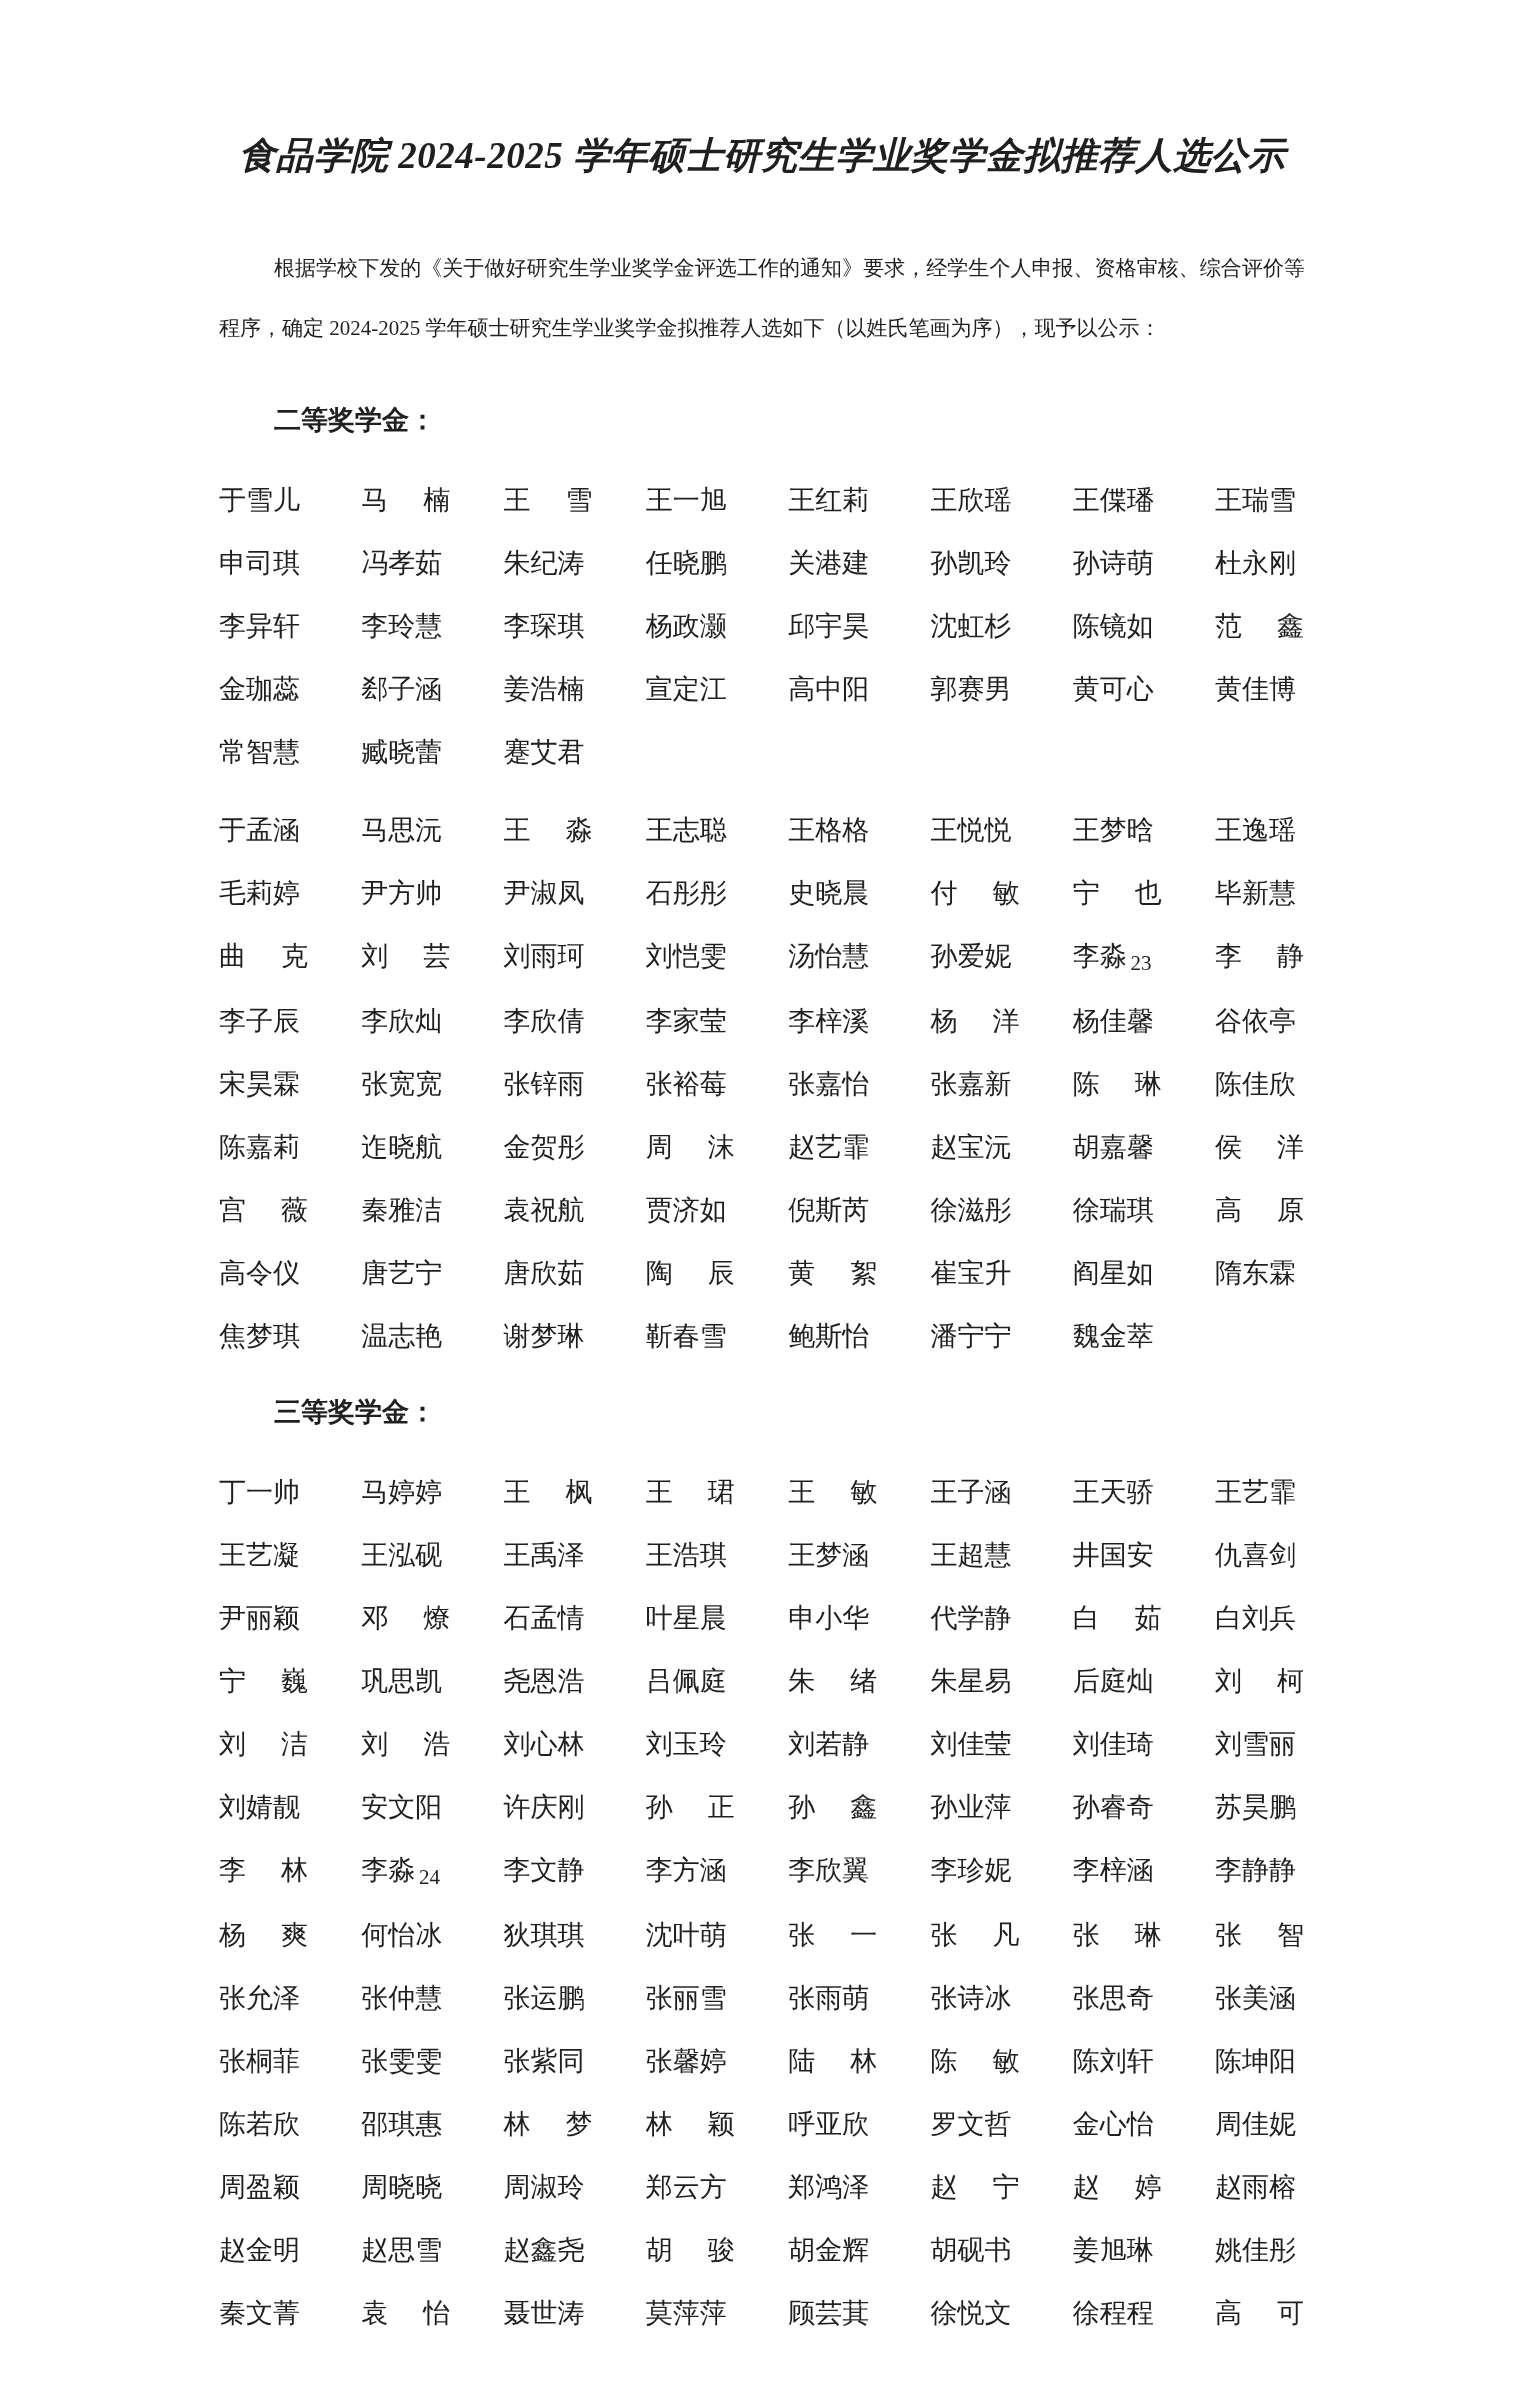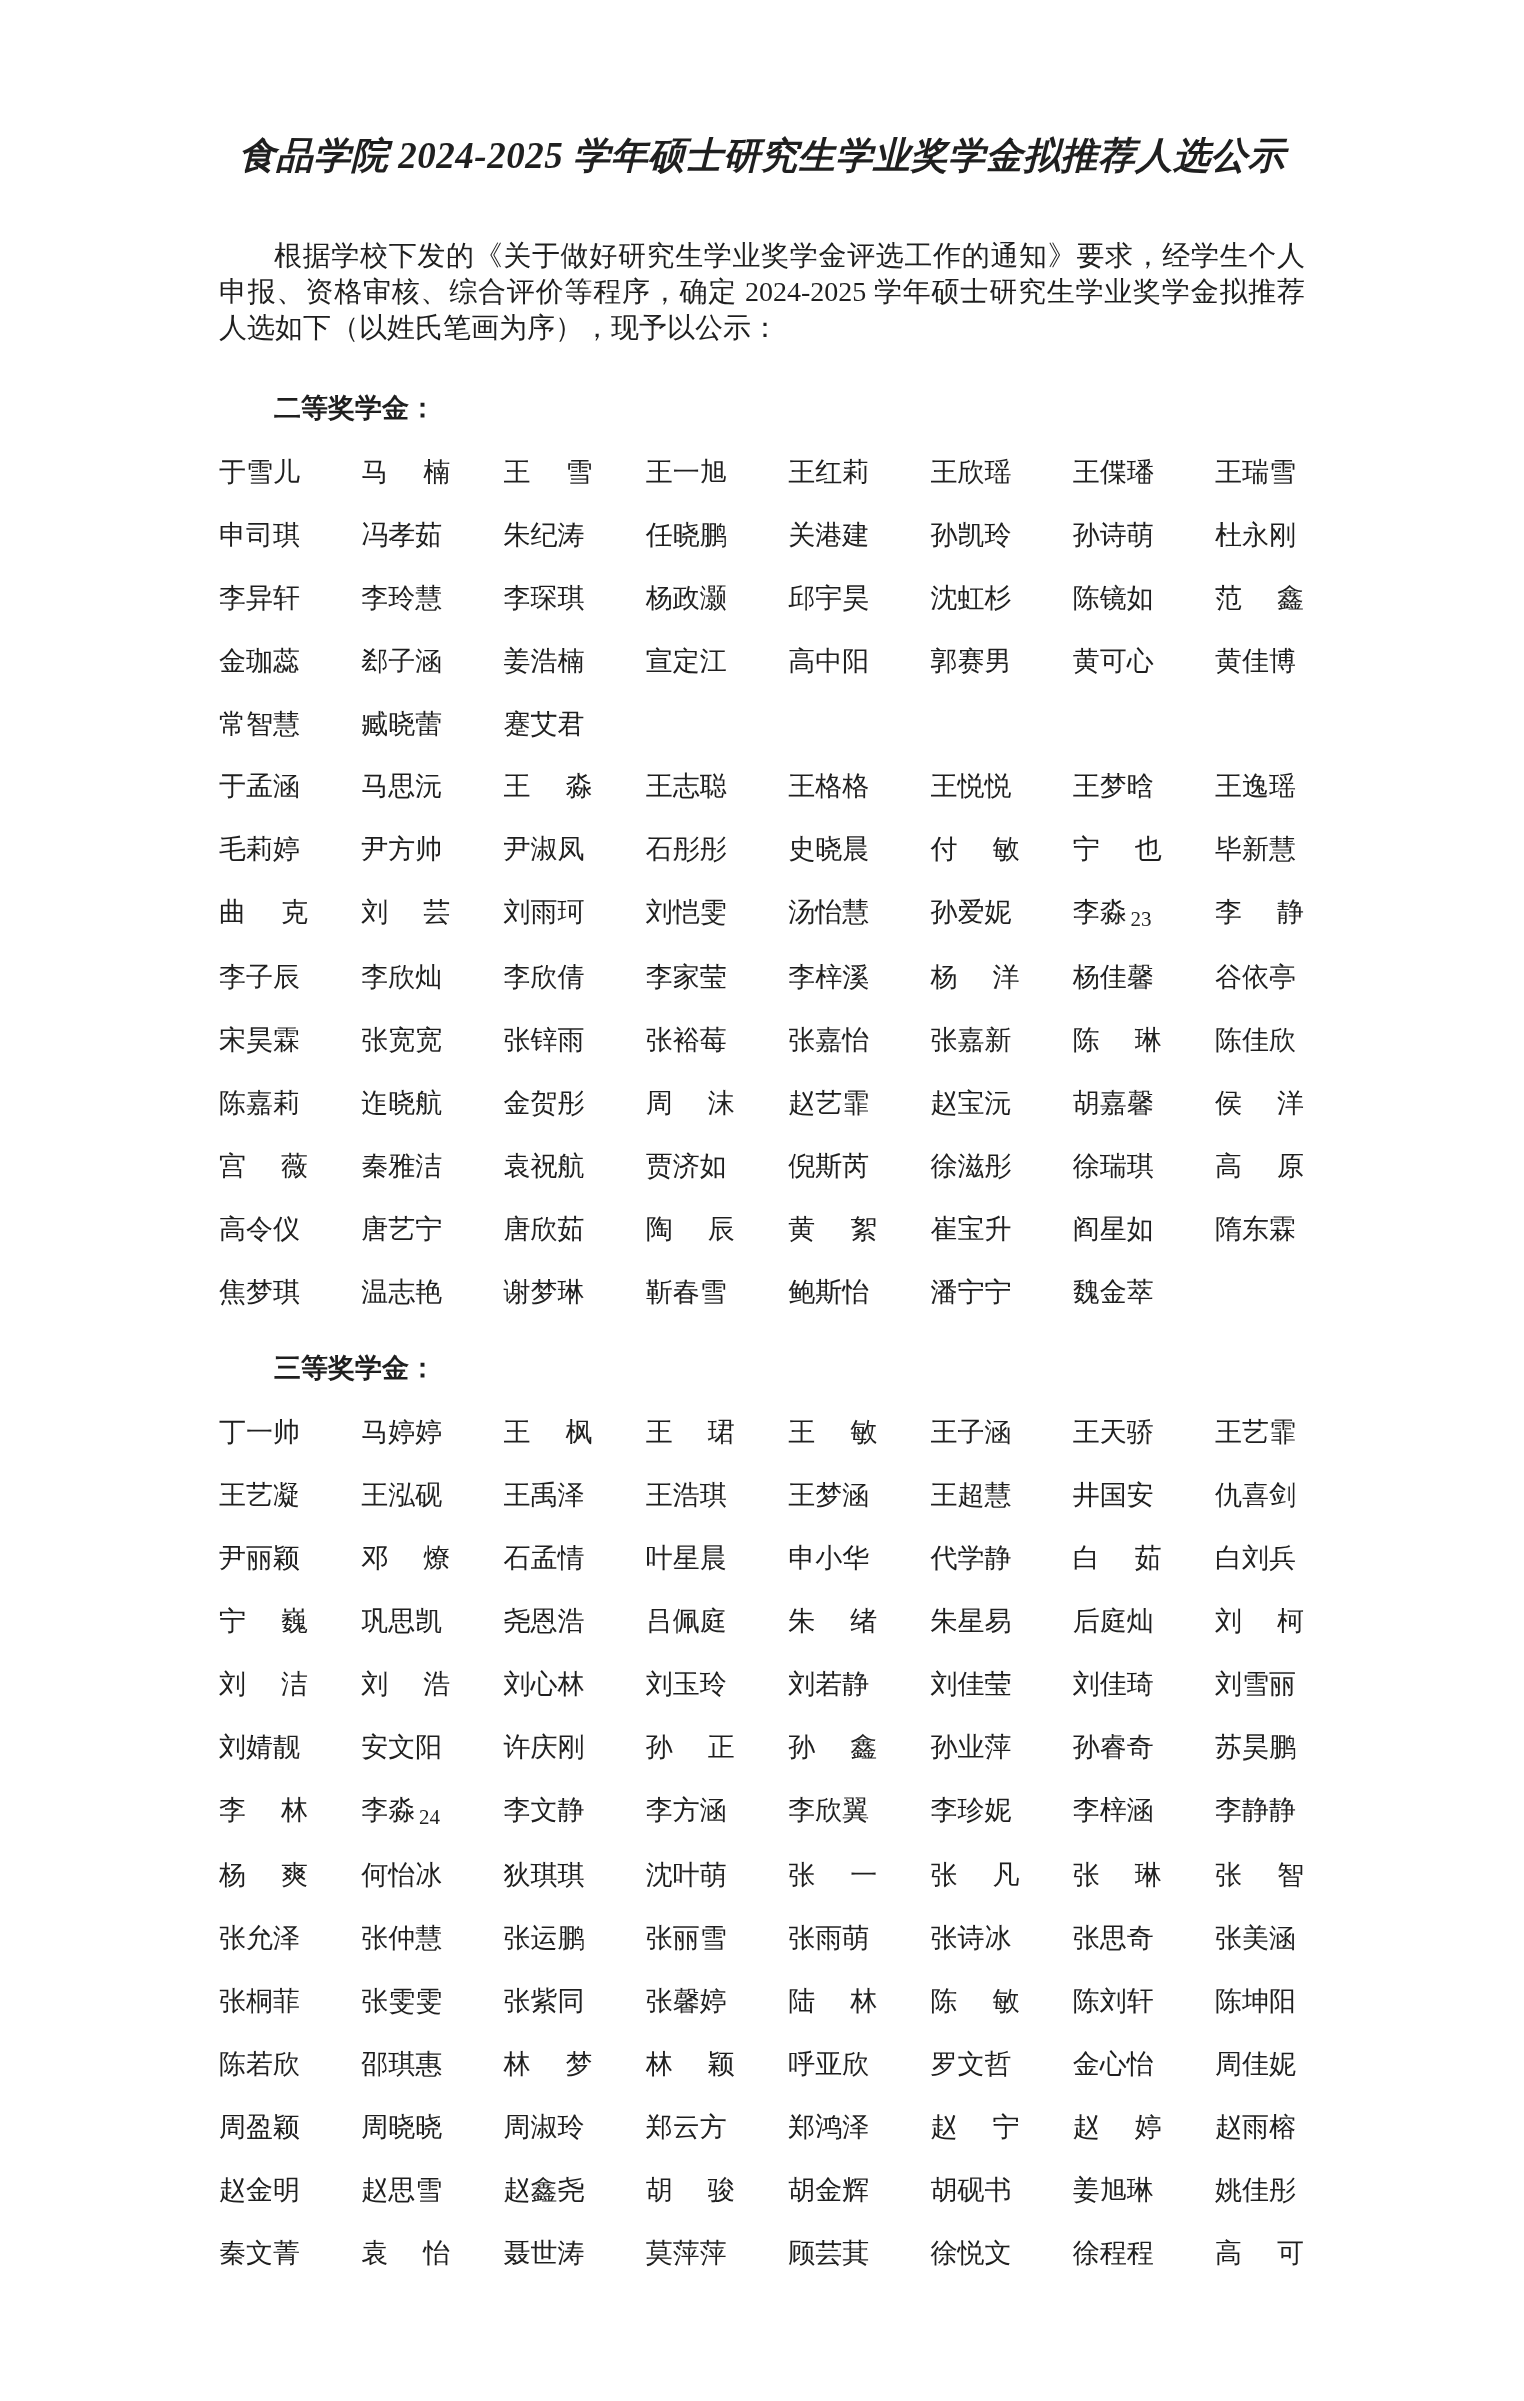--- a/index.html
+++ b/index.html
@@ -23,37 +23,37 @@
     margin: 0;
     font-size: 37px;
     line-height: 42px;
     font-weight: bold;
     text-align: center;
     letter-spacing: 0.5px;
     font-style: italic;
   }
   p.intro {
     margin: 61px 0 0 0;
-    font-size: 28px;
-    line-height: 36px;
+    font-size: 21px;
+    line-height: 60px;
     text-align: justify;
     text-indent: 55px;
   }
   h2.section-heading {
     margin: 47px 0 0 55px;
     font-size: 27px;
     line-height: 31px;
     font-weight: bold;
   }
   .name-grid {
     display: grid;
     grid-template-columns: repeat(8, 90px);
     justify-content: space-between;
     row-gap: 35px;
-    margin-top: 34px;
+    margin-top: 50px;
     font-size: 27px;
     line-height: 28px;
   }
   .name-cell {
     display: block;
     white-space: nowrap;
   }
   .name-cell.two {
     letter-spacing: 35px;
   }

